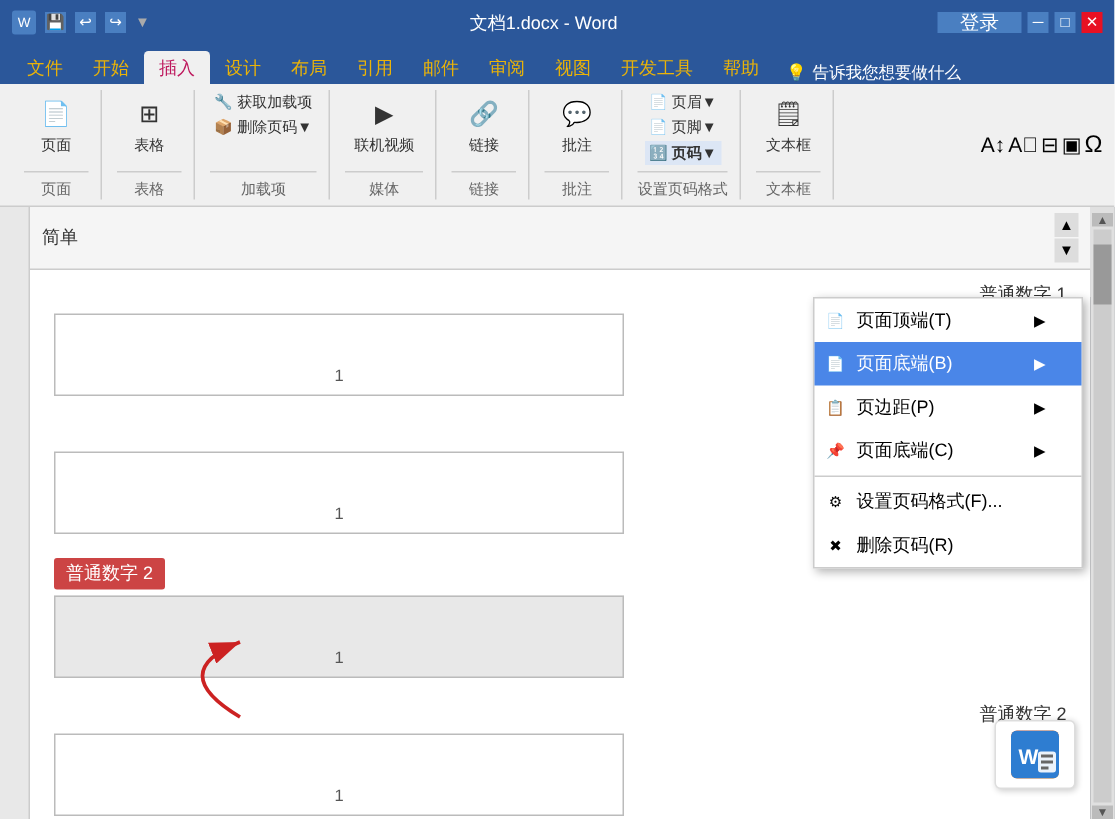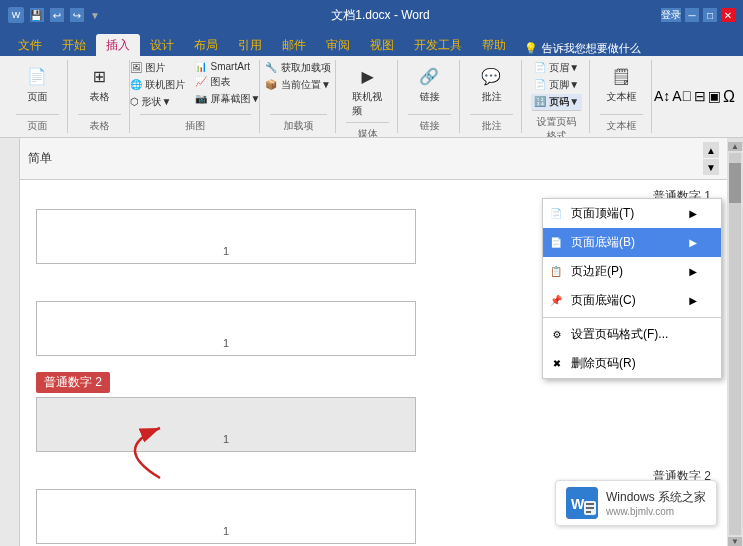--- a/index.html
+++ b/index.html
@@ -215,21 +215,21 @@
 <div class="title-bar">
   <div class="title-bar-left">
     <div class="tb-icon">W</div>
     <button class="title-btn">💾</button>
     <button class="title-btn">↩</button>
     <button class="title-btn">↪</button>
     <span style="color:#aaa;font-size:10px;">▼</span>
   </div>
   <div class="title-bar-center">文档1.docx - Word</div>
   <div class="title-bar-right">
-    <button class="title-btn" style="width:20px;font-size:10px;">登录</button>
+    <button class="title-btn" style="width:56px;font-size:13px;">登录</button>
     <button class="title-btn">─</button>
     <button class="title-btn">□</button>
     <button class="title-btn close">✕</button>
   </div>
 </div>
 
 <div class="ribbon-tabs">
   <div class="ribbon-tab">文件</div>
   <div class="ribbon-tab">开始</div>
   <div class="ribbon-tab active">插入</div>
@@ -262,41 +262,26 @@
   <div class="ribbon-group">
     <div class="ribbon-items">
       <div class="ribbon-btn">
         <div class="ribbon-btn-icon">⊞</div>
         <span>表格</span>
       </div>
     </div>
     <div class="ribbon-group-label">表格</div>
   </div>
 
-  <div class="ribbon-group">
-    <div class="ribbon-items">
-      <div class="ribbon-col">
-        <div class="ribbon-mini-btn">🖼 图片</div>
-        <div class="ribbon-mini-btn">🌐 联机图片</div>
-        <div class="ribbon-mini-btn">⬡ 形状▼</div>
-      </div>
-      <div class="ribbon-col">
-        <div class="ribbon-mini-btn">📊 SmartArt</div>
-        <div class="ribbon-mini-btn">📈 图表</div>
-        <div class="ribbon-mini-btn">📷 屏幕截图▼</div>
-      </div>
-    </div>
-    <div class="ribbon-group-label">插图</div>
-  </div>
 
   <div class="ribbon-group">
     <div class="ribbon-items">
       <div class="ribbon-col">
         <div class="ribbon-mini-btn">🔧 获取加载项</div>
-        <div class="ribbon-mini-btn">📦 当前位置▼</div>
+        <div class="ribbon-mini-btn">📦 删除页码▼</div>
       </div>
     </div>
     <div class="ribbon-group-label">加载项</div>
   </div>
 
   <div class="ribbon-group">
     <div class="ribbon-items">
       <div class="ribbon-btn">
         <div class="ribbon-btn-icon">▶</div>
         <span>联机视频</span>
@@ -456,24 +441,20 @@
       <div class="watermark-icon">
         <svg width="32" height="32" viewBox="0 0 32 32">
           <rect width="32" height="32" rx="4" fill="#2e7dd1"></rect>
           <text x="5" y="22" font-size="14" fill="white" font-weight="bold">W</text>
           <rect x="18" y="14" width="12" height="14" rx="2" fill="white" opacity="0.9"></rect>
           <rect x="20" y="16" width="8" height="2" fill="#666"></rect>
           <rect x="20" y="20" width="8" height="2" fill="#666"></rect>
           <rect x="20" y="24" width="5" height="2" fill="#666"></rect>
         </svg>
       </div>
-      <div>
-        <div class="watermark-text">Windows 系统之家</div>
-        <div class="watermark-url">www.bjmlv.com</div>
-      </div>
     </div>
   </div>
 
   <div class="right-sidebar">
     <button class="scroll-btn">▲</button>
     <div style="flex:1;background:#ccc;width:12px;">
       <div style="background:#999;width:12px;height:40px;margin-top:10px;"></div>
     </div>
     <button class="scroll-btn">▼</button>
   </div>

